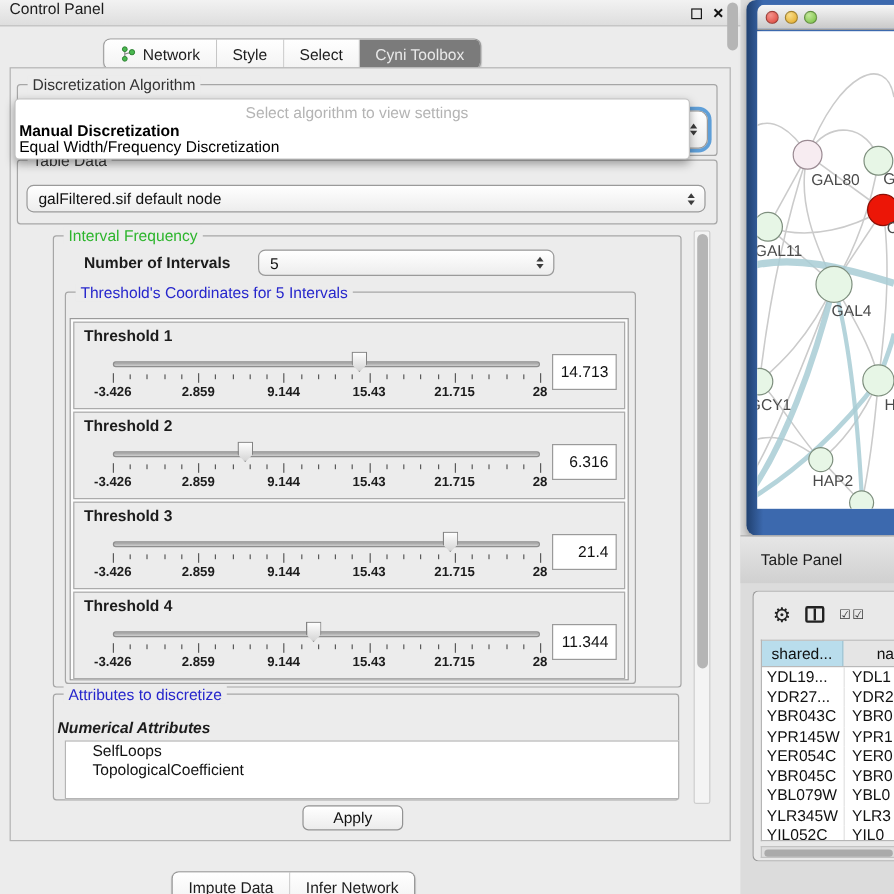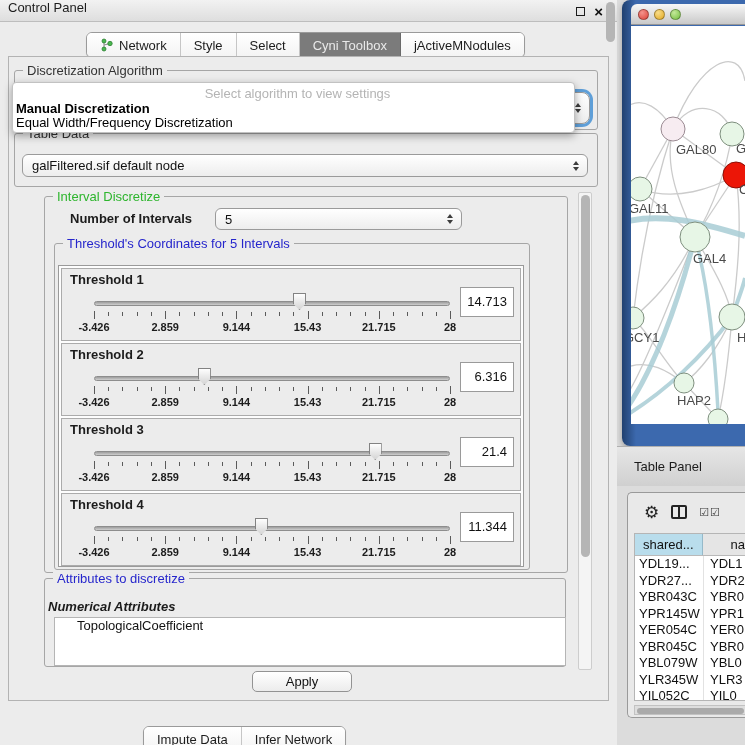--- a/index.html
+++ b/index.html
@@ -72,31 +72,31 @@
   .s-track { position:absolute; left:0; top:10px; width:100%; height:5px; border-radius:3px;
              background:linear-gradient(#9d9d9d,#cfcfcf); border:1px solid #8d8d8d; }
   .s-thumb { position:absolute; top:2px; width:13px; height:17px; margin-left:-6.5px;
              background:linear-gradient(#fefefe,#d5d5d5); border:1px solid #828282;
              clip-path:polygon(0 0,100% 0,100% 62%,50% 100%,0 62%); }
   .s-ticks { position:absolute; left:0; top:20px; width:100%; height:9px; }
   .tick { position:absolute; top:1px; width:1px; height:4px; background:#5a5a5a; }
   .tick.major { height:8px; top:0; }
   .s-labels { position:absolute; left:0; top:30px; width:100%; height:12px; }
   .s-lab { position:absolute; transform:translateX(-50%); font-size:11px; font-weight:bold; color:#1c1c1c; white-space:nowrap; }
-  .t-value { position:absolute; right:6px; top:18px; width:54px; height:30px; background:#fff;
+  .t-value { position:absolute; right:6px; top:26px; width:54px; height:30px; background:#fff;
              border:1px solid #9a9a9a; font-size:13px; color:#111; text-align:right;
              line-height:28px; padding-right:6px; }
 
   
   #attr-list { position:absolute; left:54px; top:617px; width:512px; height:49px; background:#fff;
                border:1px solid #b5b5b5; overflow:hidden; }
   .list-item { font-size:13px; color:#111; line-height:15.5px; padding-left:22px; white-space:nowrap; }
   #attr-scroll { position:absolute; right:2px; top:2px; width:9px; height:40px; background:#b5b5b5; border-radius:5px; }
 
-  #apply-btn { position:absolute; left:252px; top:671px; width:100px; height:21px;
+  #apply-btn { position:absolute; left:252px; top:671px; width:84px; height:21px;
                background:linear-gradient(#ffffff,#ececec); border:1px solid #939393; border-radius:5px;
                font-size:13px; color:#111; text-align:center; line-height:19px; cursor:default; }
 
   
   #net-window { position:absolute; left:622px; top:0; width:123px; height:446px;
                 background:linear-gradient(90deg,#20406f, #3c69ae 14px); border-radius:8px 0 0 8px;
                 box-shadow:0 3px 6px rgba(0,0,0,.3); }
   #net-titlebar { position:absolute; left:9px; top:4px; right:0; height:21px;
                   background:linear-gradient(#f7f7f7,#c9c9c9); border-radius:6px 0 0 0;
                   border-bottom:1px solid #979797; display:flex; align-items:center; gap:5px; padding-left:7px; }
@@ -155,23 +155,20 @@
         </div>
         <div class="tab">
           <span class="tab-label">Style</span>
         </div>
         <div class="tab">
           <span class="tab-label">Select</span>
         </div>
         <div class="tab selected">
           <span class="tab-label">Cyni Toolbox</span>
         </div>
-        <div class="tab">
-          <span class="tab-label">jActiveMNodules</span>
-        </div>
       </div>
 
     <div id="content-panel"></div>
 
     <div class="group" style="left:14px; top:70px; width:584px; height:60px;">
       <span class="group-title">Discretization Algorithm</span>
     </div>
     <div id="algo-combo" class="jcombo">
       <span class="spin">
           <span class="tri-up"></span>
@@ -194,21 +191,21 @@
           <span class="tri-up"></span>
           <span class="tri-down"></span>
         </span>
     </div>
 
     <div id="v-scroll">
         <div class="thumb"></div>
       </div>
 
     <div class="group" style="left:44px; top:196px; width:524px; height:377px;">
-      <span class="group-title gt-green">Interval Discretize</span>
+      <span class="group-title gt-green">Interval Frequency</span>
     </div>
     <span class="bold-label" style="left:70px; top:211px;">Number of Intervals</span>
     <div id="numint-combo" class="jcombo">
       <span>5</span>
       <span class="spin">
           <span class="tri-up"></span>
           <span class="tri-down"></span>
         </span>
     </div>
 
@@ -395,20 +392,21 @@
     </div>
     <div class="t-value">11.344</div>
   </div>
 </div>
 
     <div class="group" style="left:44px; top:578px; width:522px; height:89px;">
       <span class="group-title gt-blue">Attributes to discretize</span>
     </div>
     <span class="bold-label" style="left:48px; top:599px;font-style:italic;">Numerical Attributes</span>
     <div id="attr-list">
+        <div class="list-item">SelfLoops</div>
         <div class="list-item">TopologicalCoefficient</div>
       </div>
     <div id="attr-scroll"></div>
 
     <div id="apply-btn">Apply</div>
 
     <div id="bottom-tabstrip" class="tabstrip">
         <div class="tab">
           <span class="tab-label">Impute Data</span>
         </div>

